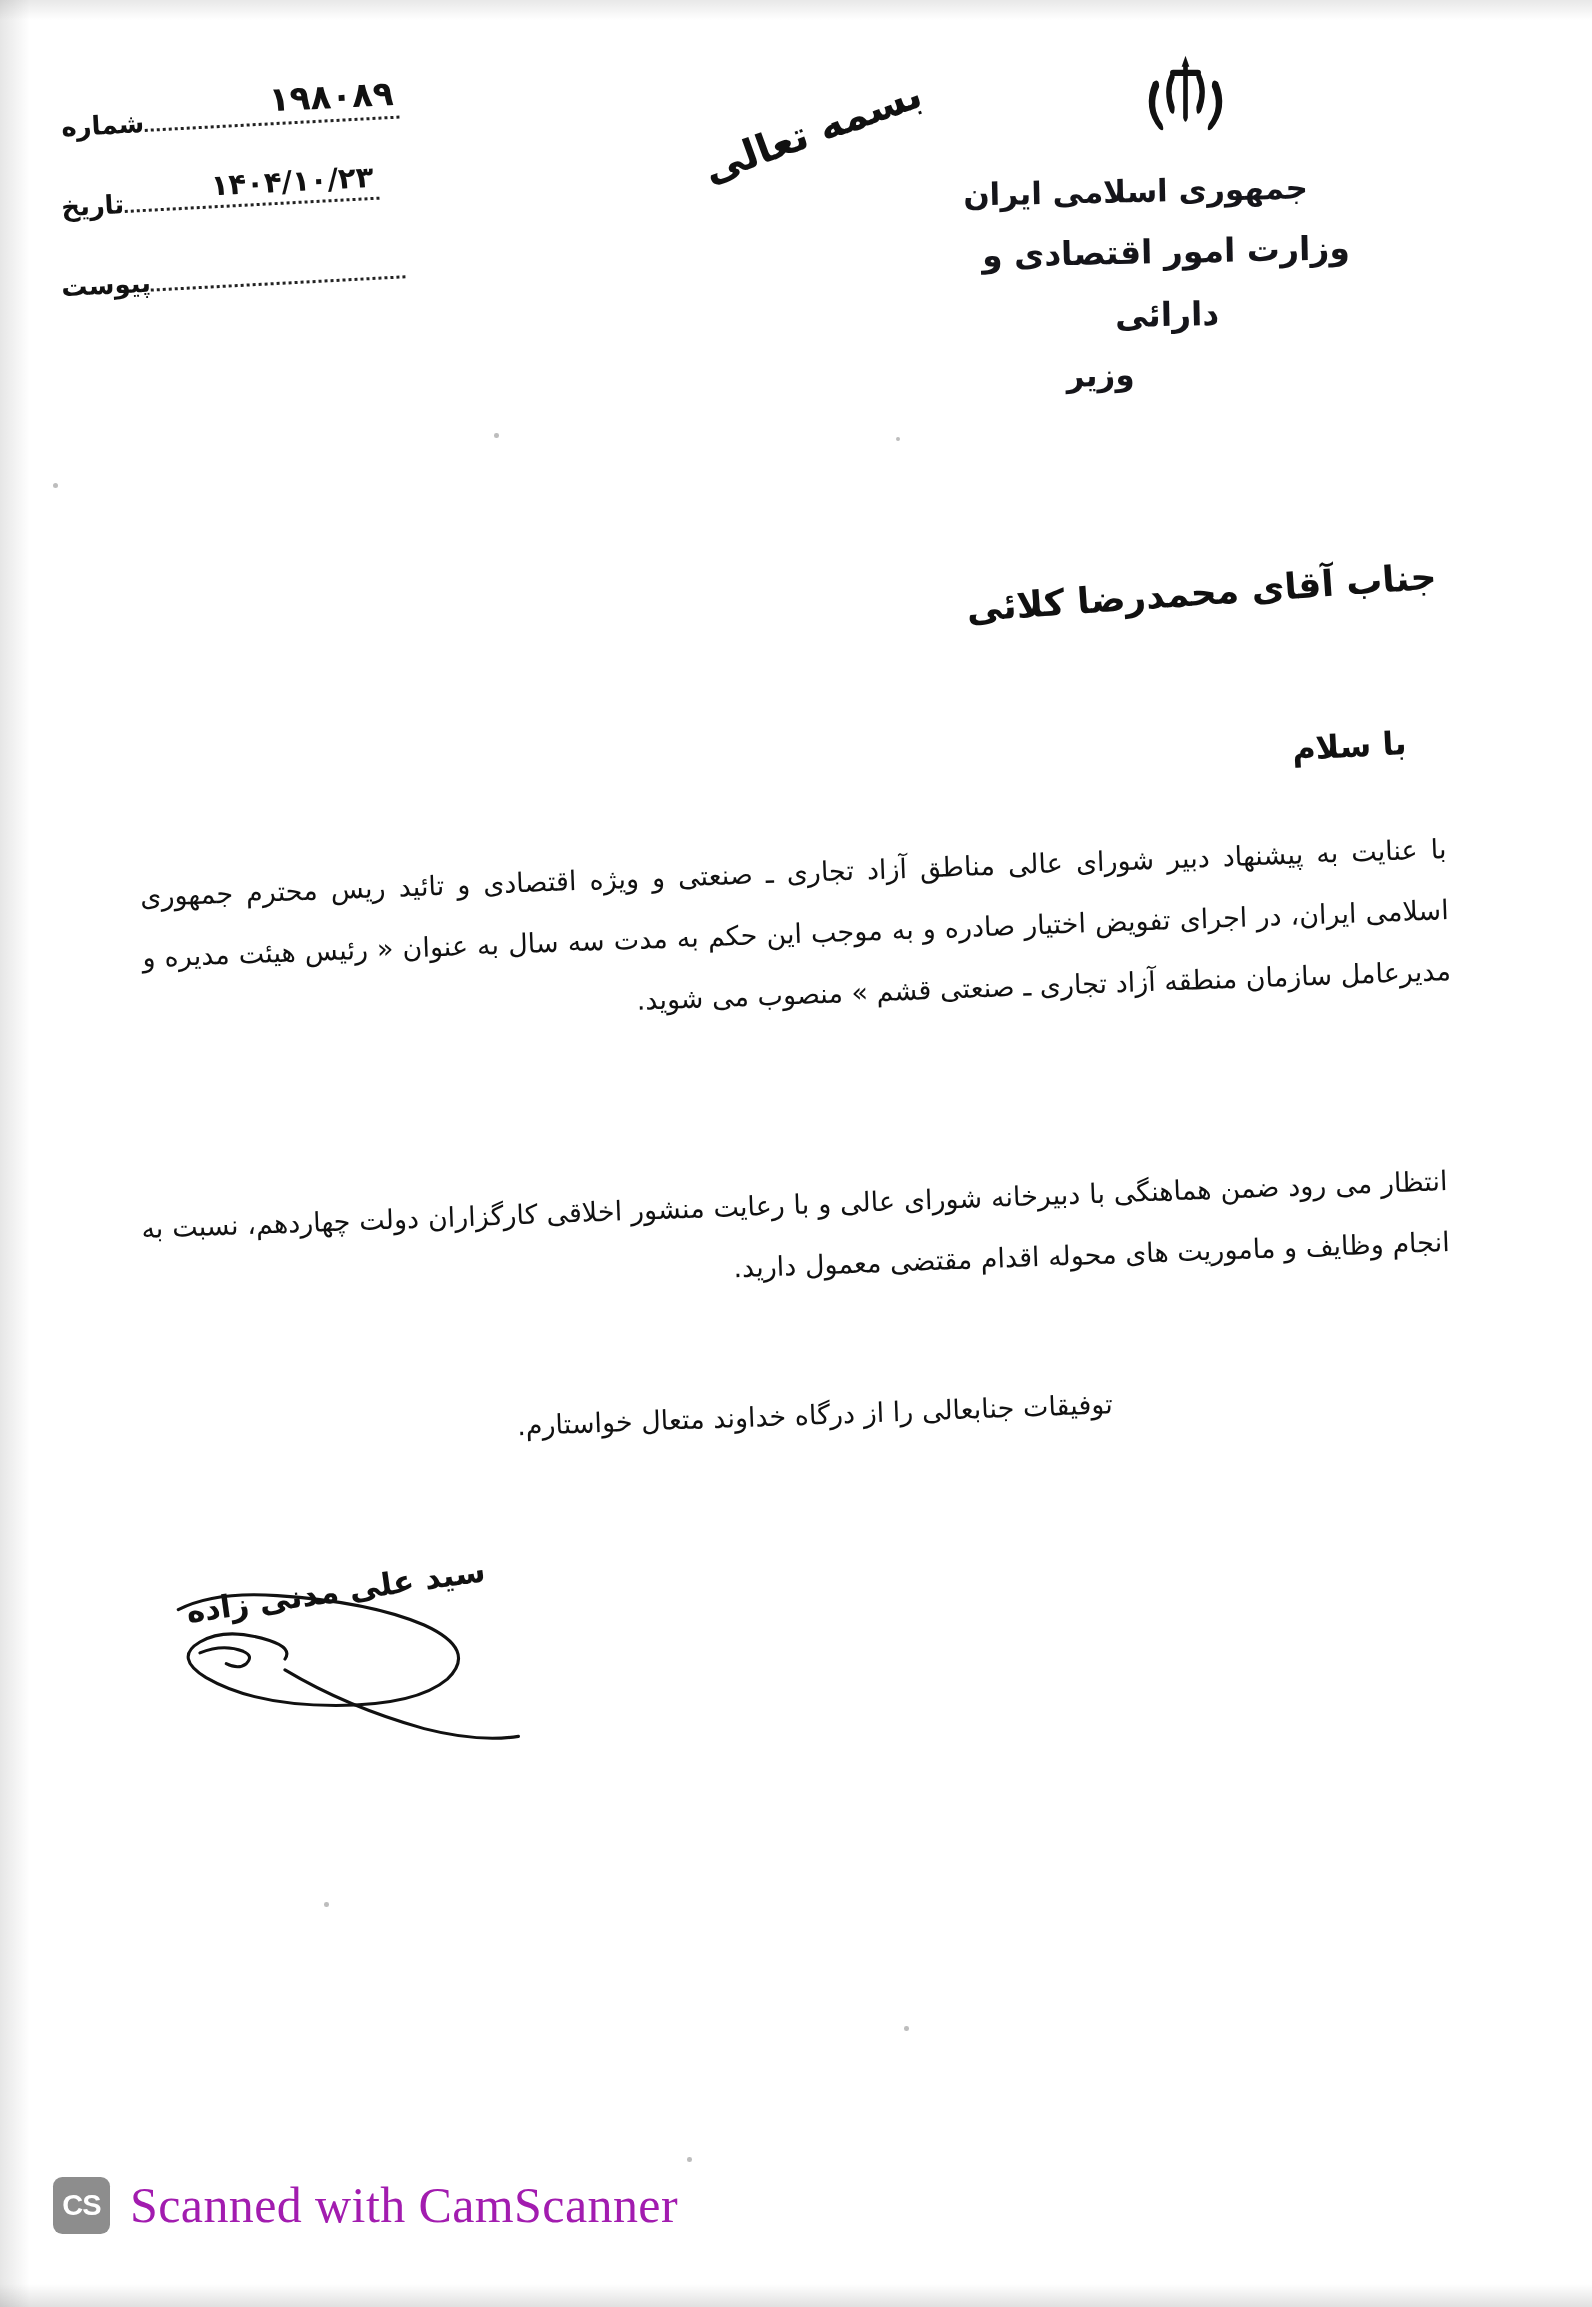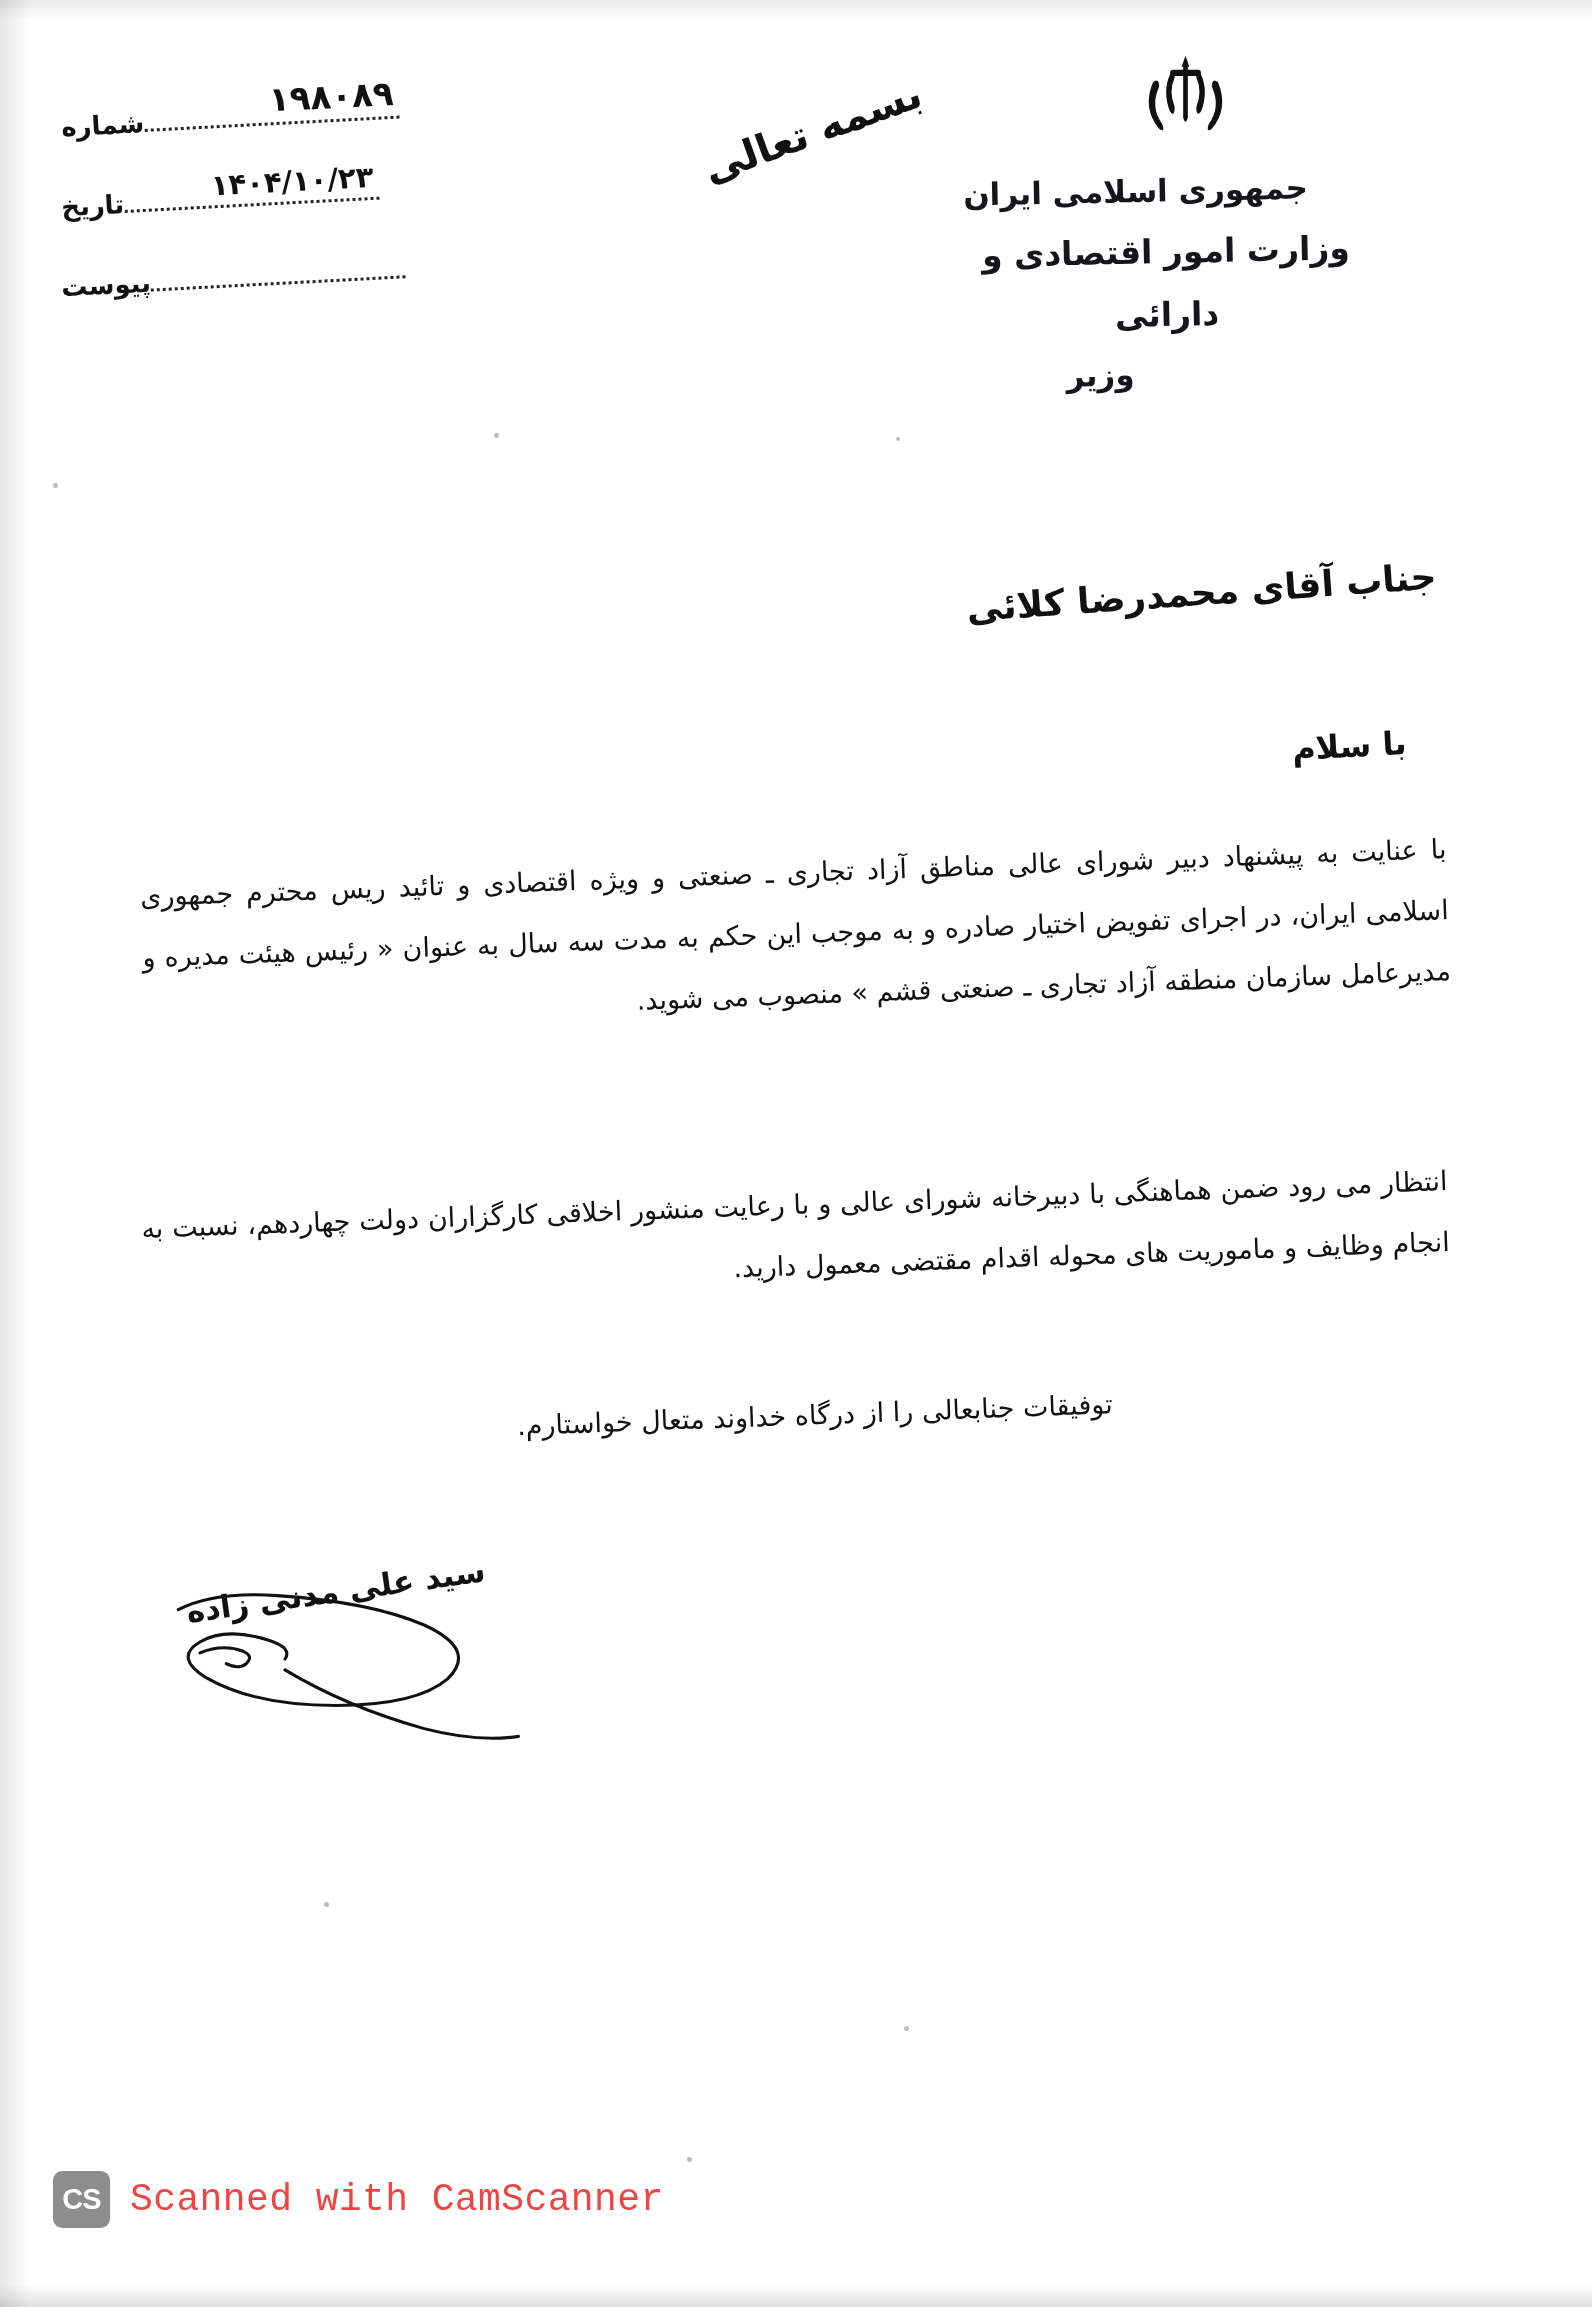--- a/index.html
+++ b/index.html
@@ -165,44 +165,44 @@
     top: 1577px;
     left: 170px;
     width: 402px;
     height: 178px;
   }
 
   
   .watermark {
     position: absolute;
     left: 54px;
-    bottom: 79px;
+    bottom: 73px;
     display: flex;
     align-items: center;
     gap: 20px;
     direction: ltr;
   }
   .cs-badge {
     width: 57px;
     height: 57px;
     border-radius: 9.3px;
     background: #8d8d8d;
     color: #ffffff;
     display: flex;
     align-items: center;
     justify-content: center;
     font-family: "Liberation Sans", sans-serif;
     font-weight: 700;
     font-size: 29px;
     letter-spacing: -0.8px;
   }
   .cs-text {
-    font-family: Liberation Mono, monospace;
-    font-size: 38px;
-    color: #ef4444;
+    font-family: Liberation Serif, serif;
+    font-size: 50px;
+    color: #a21caf;
     letter-spacing: 0.4px;
   }
 
   
   .speck { position: absolute; background: #bdbdbd; border-radius: 50%; }
 </style>
 </head>
 <body>
 
 <div class="page">

